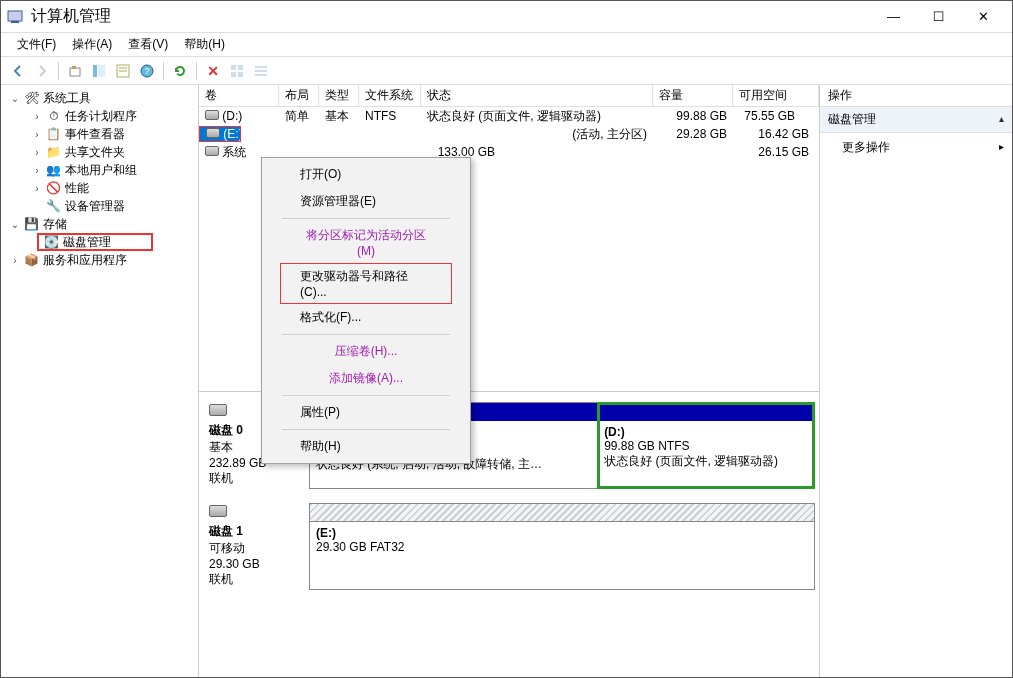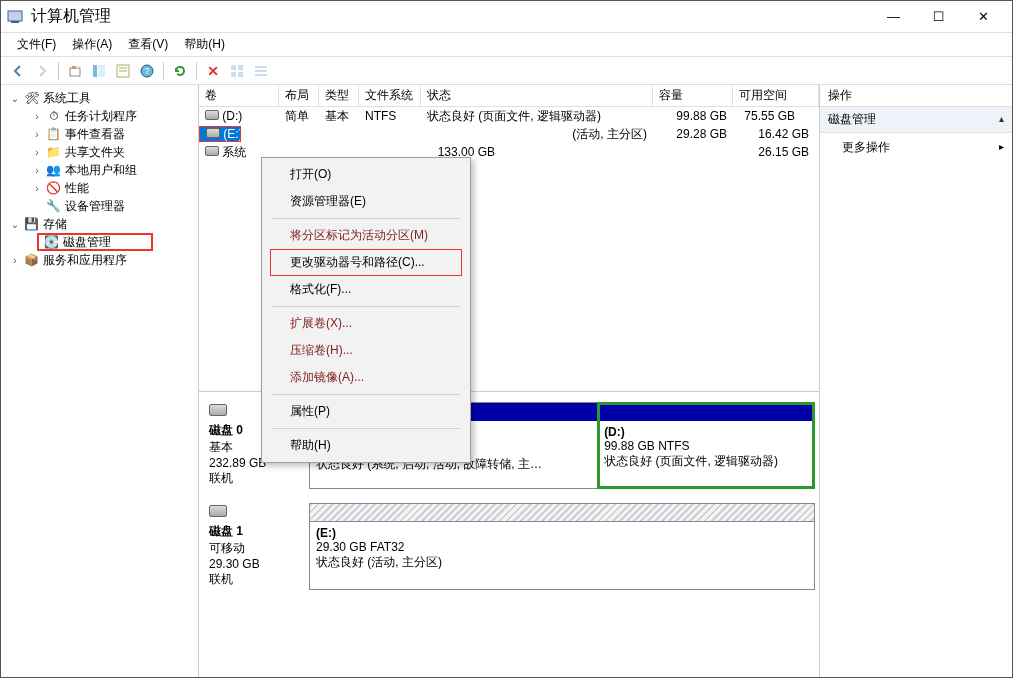--- a/index.html
+++ b/index.html
@@ -51,23 +51,23 @@
 .disk-icon { width: 18px; height: 12px; background: linear-gradient(#ddd,#aaa); border: 1px solid #666; display: inline-block; border-radius: 2px; margin-bottom: 3px; }
 
 .actions-pane { width: 192px; font-size: 12px; }
 .actions-head { height: 22px; border-bottom: 1px solid #ddd; display: flex; align-items: center; padding: 0 8px; background: #fff; }
 .actions-group { background: #eef3fa; padding: 4px 8px; border-bottom: 1px solid #ddd; position: relative; }
 .actions-group .arrow { position: absolute; right: 8px; top: 6px; color: #333; font-size: 10px; }
 .actions-item { padding: 6px 22px; cursor: pointer; position: relative; }
 .actions-item .arrow { position: absolute; right: 8px; top: 8px; font-size: 10px; }
 
 
-.context-menu { position: absolute; left: 261px; top: 157px; width: 210px; background: #f2f2f2; border: 1px solid #a0a0a0; box-shadow: 3px 3px 6px rgba(0,0,0,0.25); font-size: 12px; padding: 3px 8px; z-index: 100; }
+.context-menu { position: absolute; left: 261px; top: 157px; width: 210px; background: #f2f2f2; border: 1px solid #a0a0a0; box-shadow: 3px 3px 6px rgba(0,0,0,0.25); font-size: 12px; padding: 3px 18px; z-index: 100; }
 .context-menu .cm-item { padding: 5px 20px; cursor: pointer; }
-.context-menu .cm-item.disabled { color: #7f1d1d; cursor: default; }
+.context-menu .cm-item.disabled { color: #a21caf; cursor: default; text-align: center; }
 .context-menu .cm-item.highlight { border: 1px solid #e33; padding: 4px 19px; }
 .context-menu .cm-sep { height: 1px; background: #d0d0d0; margin: 3px 2px; }
 
 
 .svg16 { width: 16px; height: 16px; }
 </style>
 </head>
 <body>
 
 <div class="titlebar">
@@ -288,21 +288,20 @@
           <div>可移动</div>
           <div>29.30 GB</div>
           <div>联机</div>
         </div>
         <div class="disk-parts">
           <div class="part" style="flex:1">
             <div class="part-header hatched"></div>
             <div class="part-body">
               <div style="font-weight:bold">  (E:)</div>
               <div>29.30 GB FAT32</div>
-              <div>状态良好 (活动, 主分区)</div>
             </div>
           </div>
         </div>
       </div>
 
     </div>
   </div>
 
   <div class="actions-pane">
     <div class="actions-head">操作</div>
@@ -319,20 +318,19 @@
 </div>
 
 <div class="context-menu">
   <div class="cm-item">打开(O)</div>
   <div class="cm-item">资源管理器(E)</div>
   <div class="cm-sep"></div>
   <div class="cm-item disabled">将分区标记为活动分区(M)</div>
   <div class="cm-item highlight">更改驱动器号和路径(C)...</div>
   <div class="cm-item">格式化(F)...</div>
   <div class="cm-sep"></div>
-  <div class="cm-item disabled">扩展卷(X)...</div>
   <div class="cm-item disabled">压缩卷(H)...</div>
   <div class="cm-item disabled">添加镜像(A)...</div>
   <div class="cm-sep"></div>
   <div class="cm-item">属性(P)</div>
   <div class="cm-sep"></div>
   <div class="cm-item">帮助(H)</div>
 </div>
 
 </body></html>

